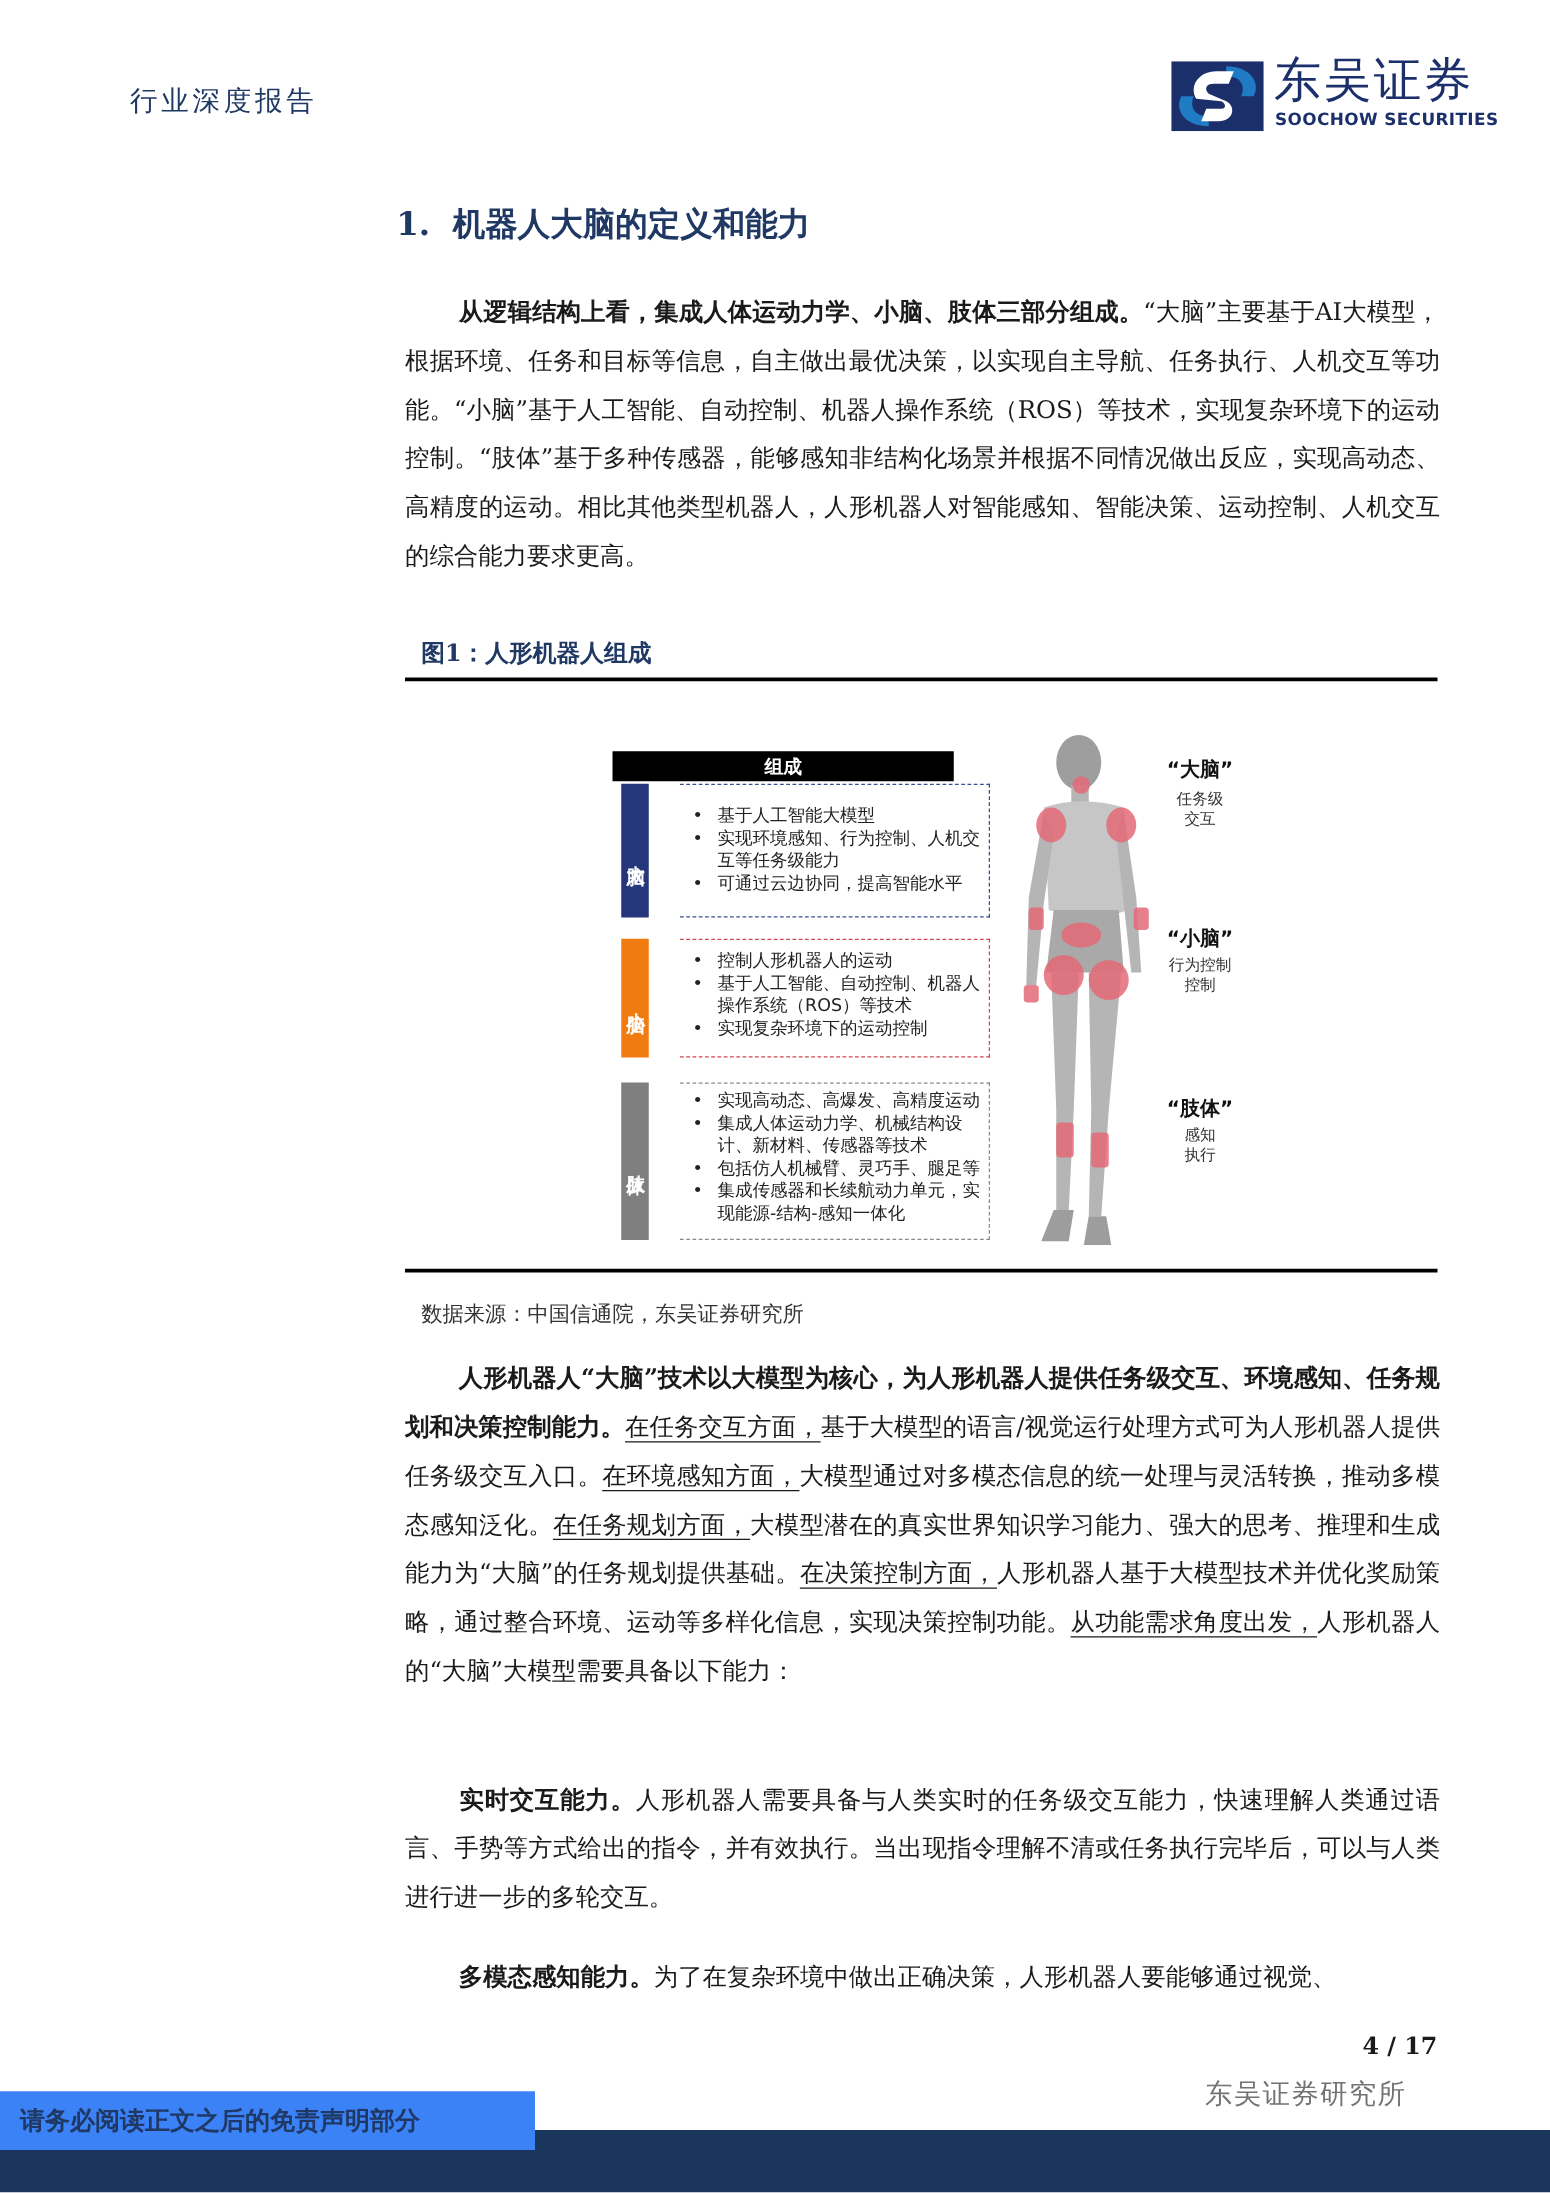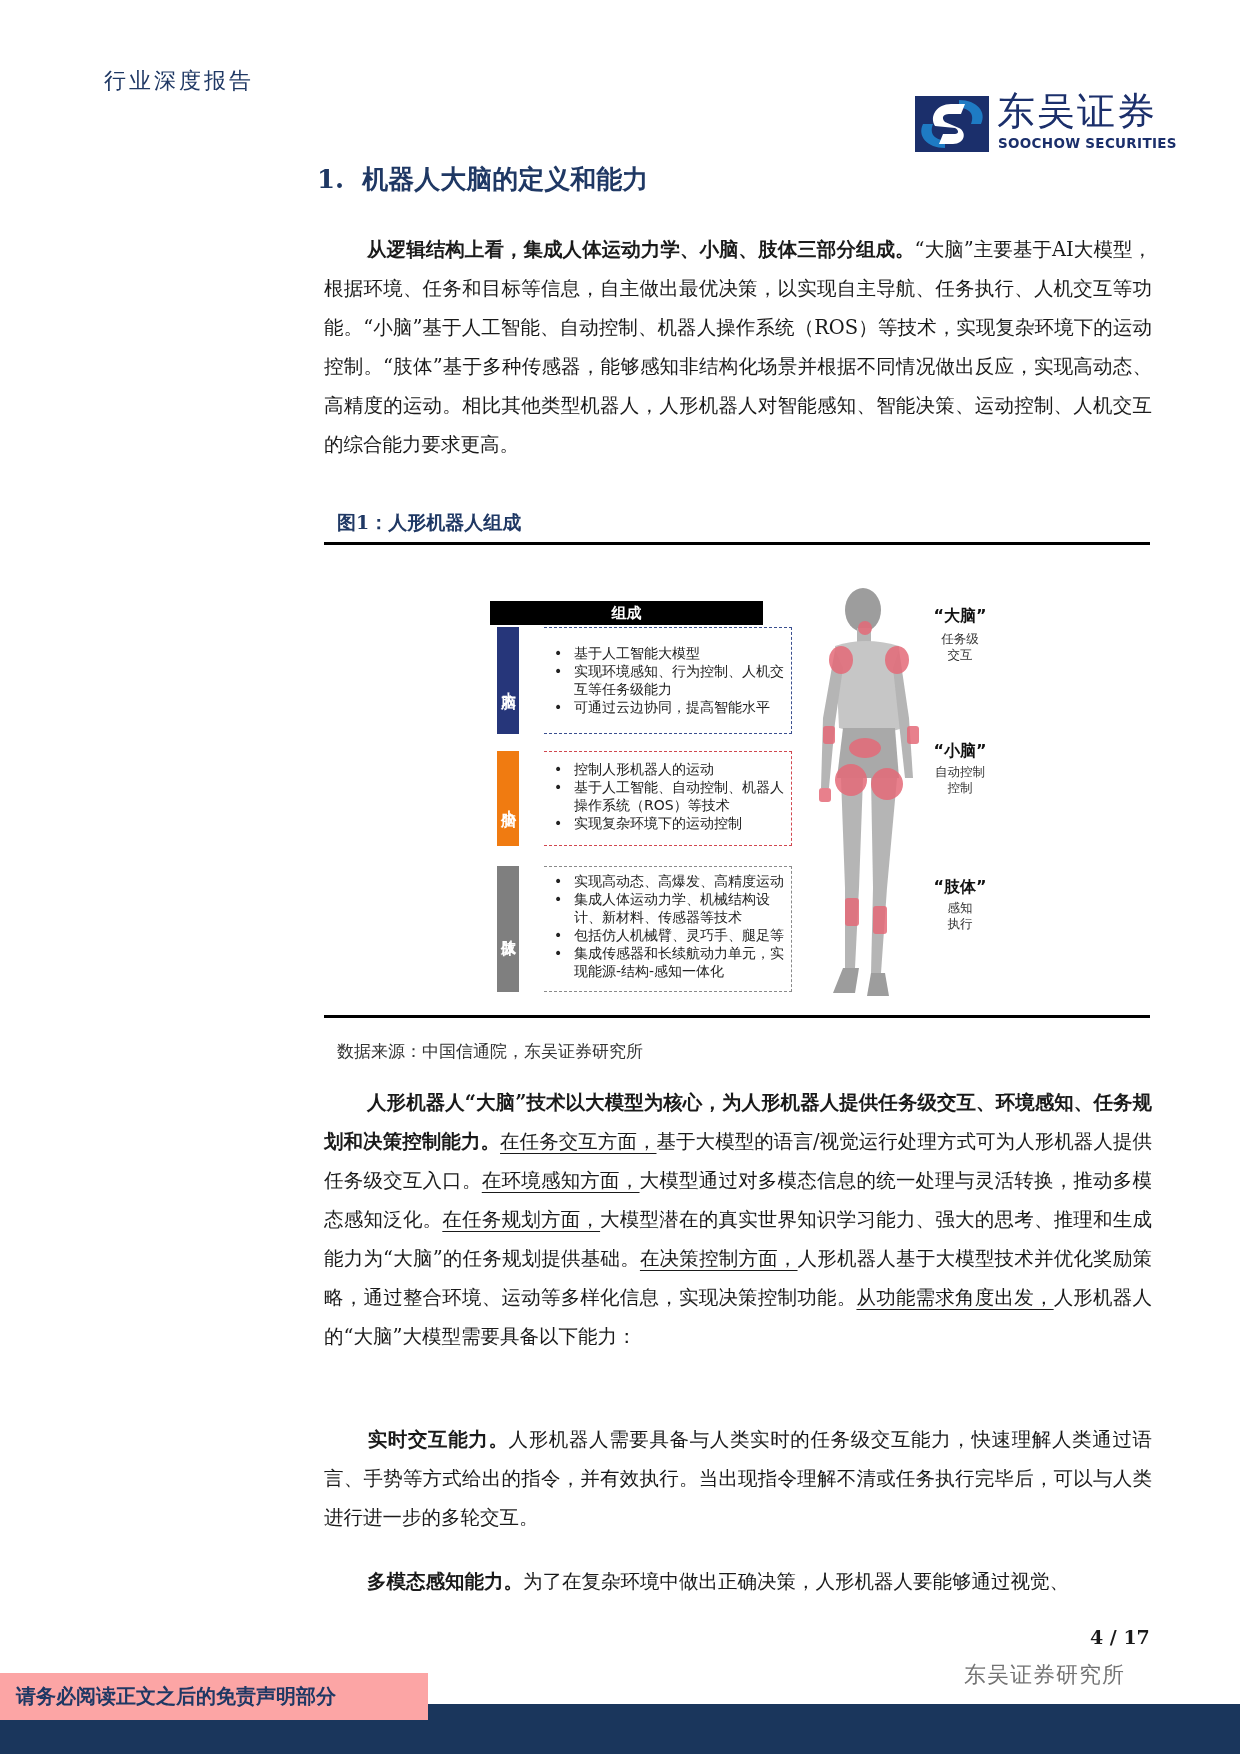--- a/index.html
+++ b/index.html
@@ -1,20 +1,20 @@
 <!DOCTYPE html>
 <html><head>
 <meta charset="utf-8">
 <style>
   html, body { margin:0; padding:0; }
   body { width:1240px; height:1754px; position:relative; background:#ffffff; overflow:hidden;
          font-family:"DejaVu Serif", "Liberation Serif", serif; color:#1a1a1a; }
   .abs { position:absolute; }
   .doc-type { left:104px; top:66px; font-size:22px; color:#1f3864; letter-spacing:3px; }
-  .logo { left:915px; top:44px; width:262px; height:62px;margin-top:47px; }
+  .logo { left:937px; top:44px; width:262px; height:62px; }
   .logo-mark { position:absolute; left:0; top:5px; width:74px; height:56px; }
   .logo-cn { position:absolute; left:82px; top:-2px; font-family:"DejaVu Sans", sans-serif; font-size:38px; color:#1b2f6b; letter-spacing:2px; line-height:44px; }
   .logo-en { position:absolute; left:83px; top:44px; font-family:"DejaVu Sans", sans-serif; font-weight:bold; font-size:13.5px; color:#1b2f6b; letter-spacing:0.3px;text-align:center; }
 
   .h1 { left:317px; top:162px; font-size:26px; font-weight:bold; color:#1f3864; }
   .h1 .num { margin-right:18px; }
 
   .para { left:324px; width:828px; font-size:19.5px; line-height:39px; text-align:justify; }
   .para b { font-weight:bold; }
   .para .indent { display:inline-block; width:43px; }
@@ -35,21 +35,21 @@
 
   .robot { left:815px; top:588px; width:120px; height:412px; }
   .rlabel { font-family:"DejaVu Sans", sans-serif; text-align:center; width:90px; }
   .rlabel .t { font-weight:bold; font-size:16px; color:#111; }
   .rlabel .s { font-size:12.5px; line-height:16px; color:#333; margin-top:4px; }
 
   .source { left:337px; top:1040px; font-size:17px; color:#333; }
 
   .page-num { left:1090px; top:1626px; font-size:19px; font-weight:bold; }
   .inst { left:964px; top:1660px; font-size:22px; color:#737373; letter-spacing:1px; }
-  .disclaimer { left:0; top:1673px; width:428px; height:47px; background:#fca5a5; z-index:2; }
+  .disclaimer { left:0; top:1673px; width:428px; height:47px; background:#3b82f6; z-index:2; }
   .disclaimer span { position:absolute; left:16px; top:10px; font-size:20px; color:#1f3864; font-weight:bold; }
   .footer-band { left:0; top:1704px; width:1240px; height:50px; background:#1a365c; }
 </style>
 </head>
 <body>
 
 <div class="abs doc-type">行业深度报告</div>
 
 <div class="abs logo">
   <svg class="logo-mark" viewBox="0 0 74 56">
@@ -142,21 +142,21 @@
     <rect x="58" y="318" width="14" height="28" rx="3"></rect>
   </g>
 </svg>
 
 <div class="abs rlabel" style="left:915px; top:606px;">
   <div class="t">“大脑”</div>
   <div class="s"><span>任务级</span><br><span>交互</span></div>
 </div>
 <div class="abs rlabel" style="left:915px; top:741px;">
   <div class="t">“小脑”</div>
-  <div class="s" style="margin-top:2px;"><span>自动控制</span><br><span>控制</span></div>
+  <div class="s" style="margin-top:2px;"><span>行为控制</span><br><span>控制</span></div>
 </div>
 <div class="abs rlabel" style="left:915px; top:877px;">
   <div class="t">“肢体”</div>
   <div class="s" style="margin-top:2px;"><span>感知</span><br><span>执行</span></div>
 </div>
 
 <div class="abs rule" style="top:1015px;"></div>
 <div class="abs source">数据来源：中国信通院，东吴证券研究所</div>
 
 <div class="abs para" style="top:1083px;">

